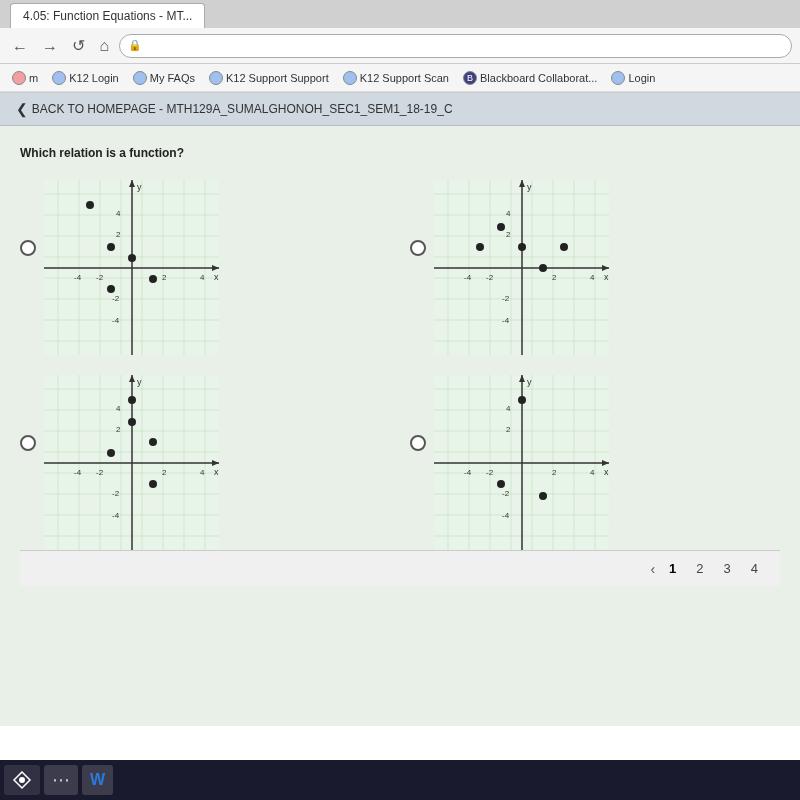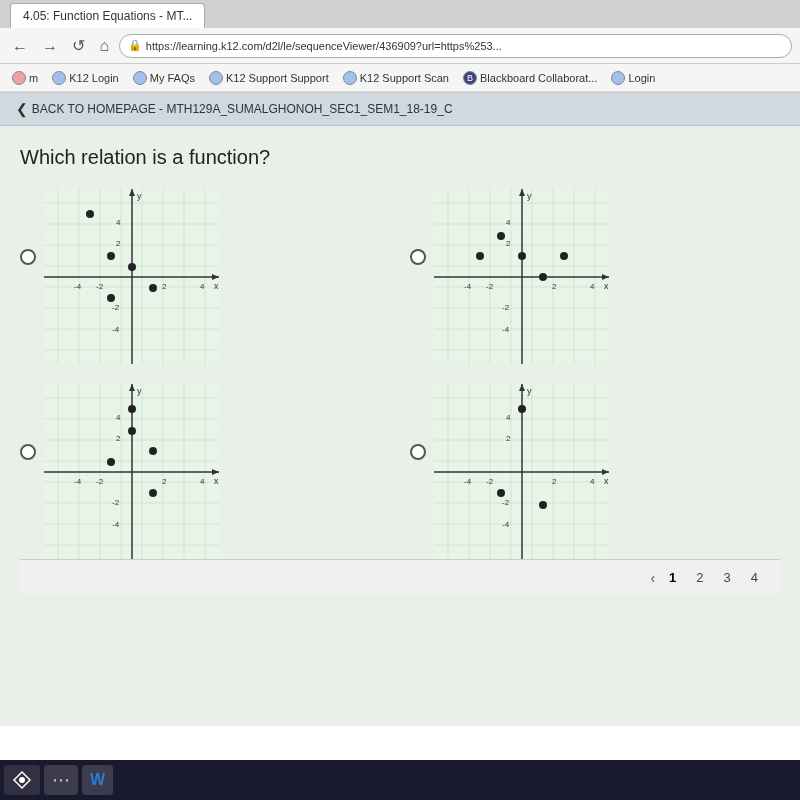--- a/index.html
+++ b/index.html
@@ -20,21 +20,21 @@
     .bookmark-item { display: flex; align-items: center; gap: 3px; padding: 2px 6px; border-radius: 3px; font-size: 11px; color: #333; cursor: pointer; white-space: nowrap; }
     .bookmark-icon { width: 14px; height: 14px; border-radius: 50%; border: 1px solid #888; display: flex; align-items: center; justify-content: center; font-size: 8px; }
 
     
     .page-content { background: #fff; height: calc(800px - 28px - 36px - 28px); overflow-y: auto; }
 
     .back-link { background: #d0d8e0; padding: 8px 16px; font-size: 12px; color: #333; display: flex; align-items: center; gap: 4px; border-bottom: 1px solid #bbc; }
     .back-arrow { font-size: 14px; }
 
     .question-area { background: #e8f0e8; min-height: 600px; padding: 20px; }
-    .question-text { font-size: 20px; color: #222; margin-bottom: 20px; }
+    .question-text { font-size: 12px; color: #222; margin-bottom: 20px; font-weight: bold; }
 
     .graphs-grid { display: grid; grid-template-columns: 1fr 1fr; gap: 20px; }
     .graph-option { display: flex; align-items: flex-start; gap: 8px; }
     .radio-btn { width: 16px; height: 16px; border-radius: 50%; border: 2px solid #555; margin-top: 60px; flex-shrink: 0; background: #fff; }
 
     .graph-container { background: #e8f0e8; border: none; width: 175px; height: 175px; position: relative; }
 
     
     .graph-svg { width: 175px; height: 175px; }
 
@@ -59,21 +59,20 @@
     </div>
   </div>
 
   <div class="nav-bar">
     <button class="nav-btn">←</button>
     <button class="nav-btn">→</button>
     <button class="nav-btn">↺</button>
     <button class="nav-btn">⌂</button>
     <div class="address-bar">
       <span class="lock-icon">🔒</span>
-      <span>https://learning.k12.com/d2l/le/sequenceViewer/436909?url=https%253...</span>
     </div>
   </div>
 
   <div class="bookmarks-bar">
     <div class="bookmark-item">
       <div class="bookmark-icon" style="background:#f0a0a0;"></div>
       <span>m</span>
     </div>
     <div class="bookmark-item">
       <div class="bookmark-icon" style="background:#a0c0f0;"></div>

